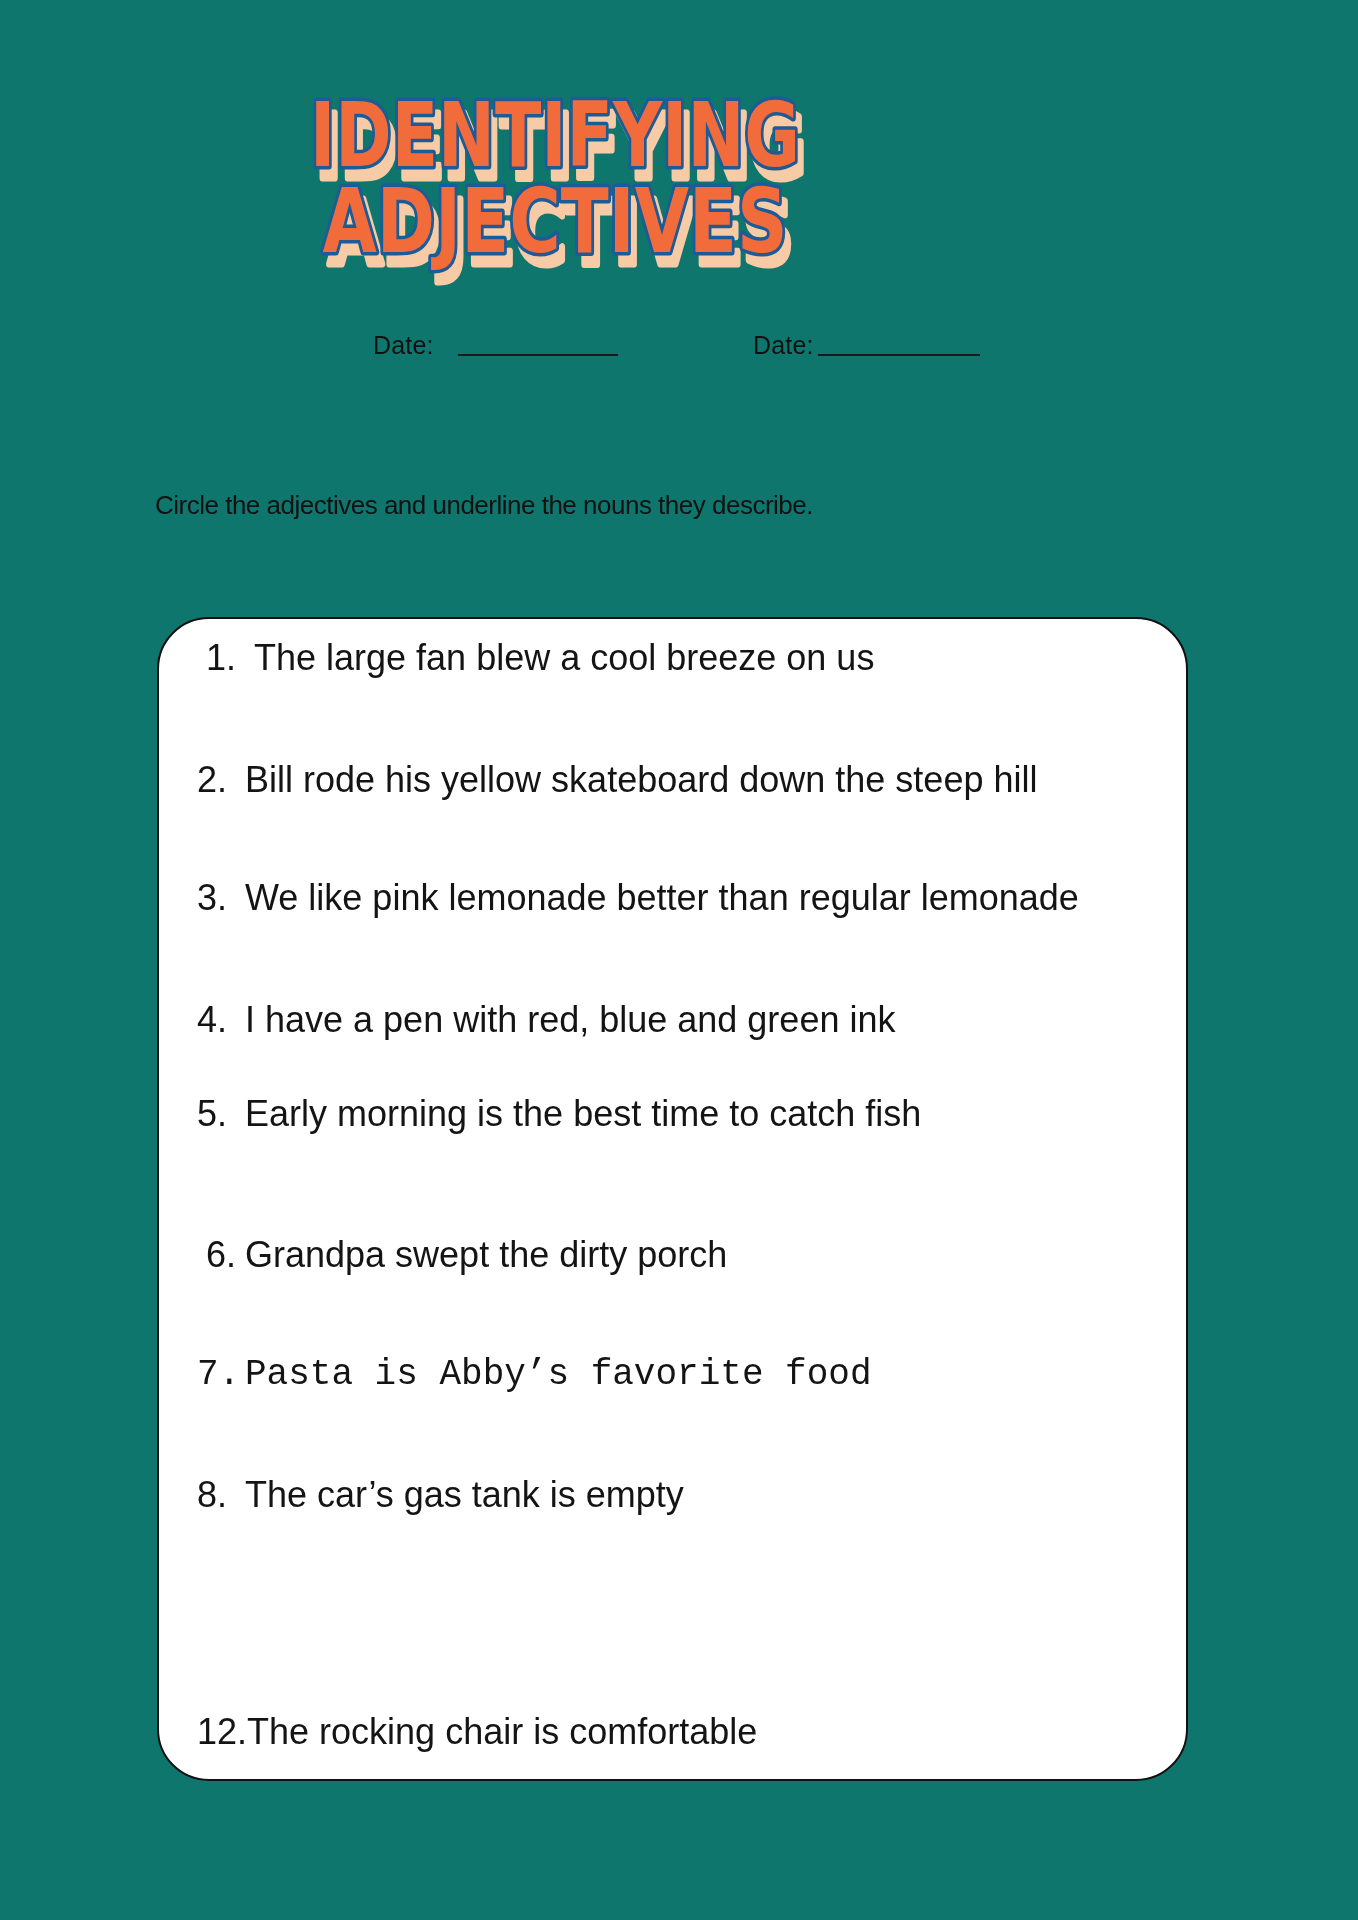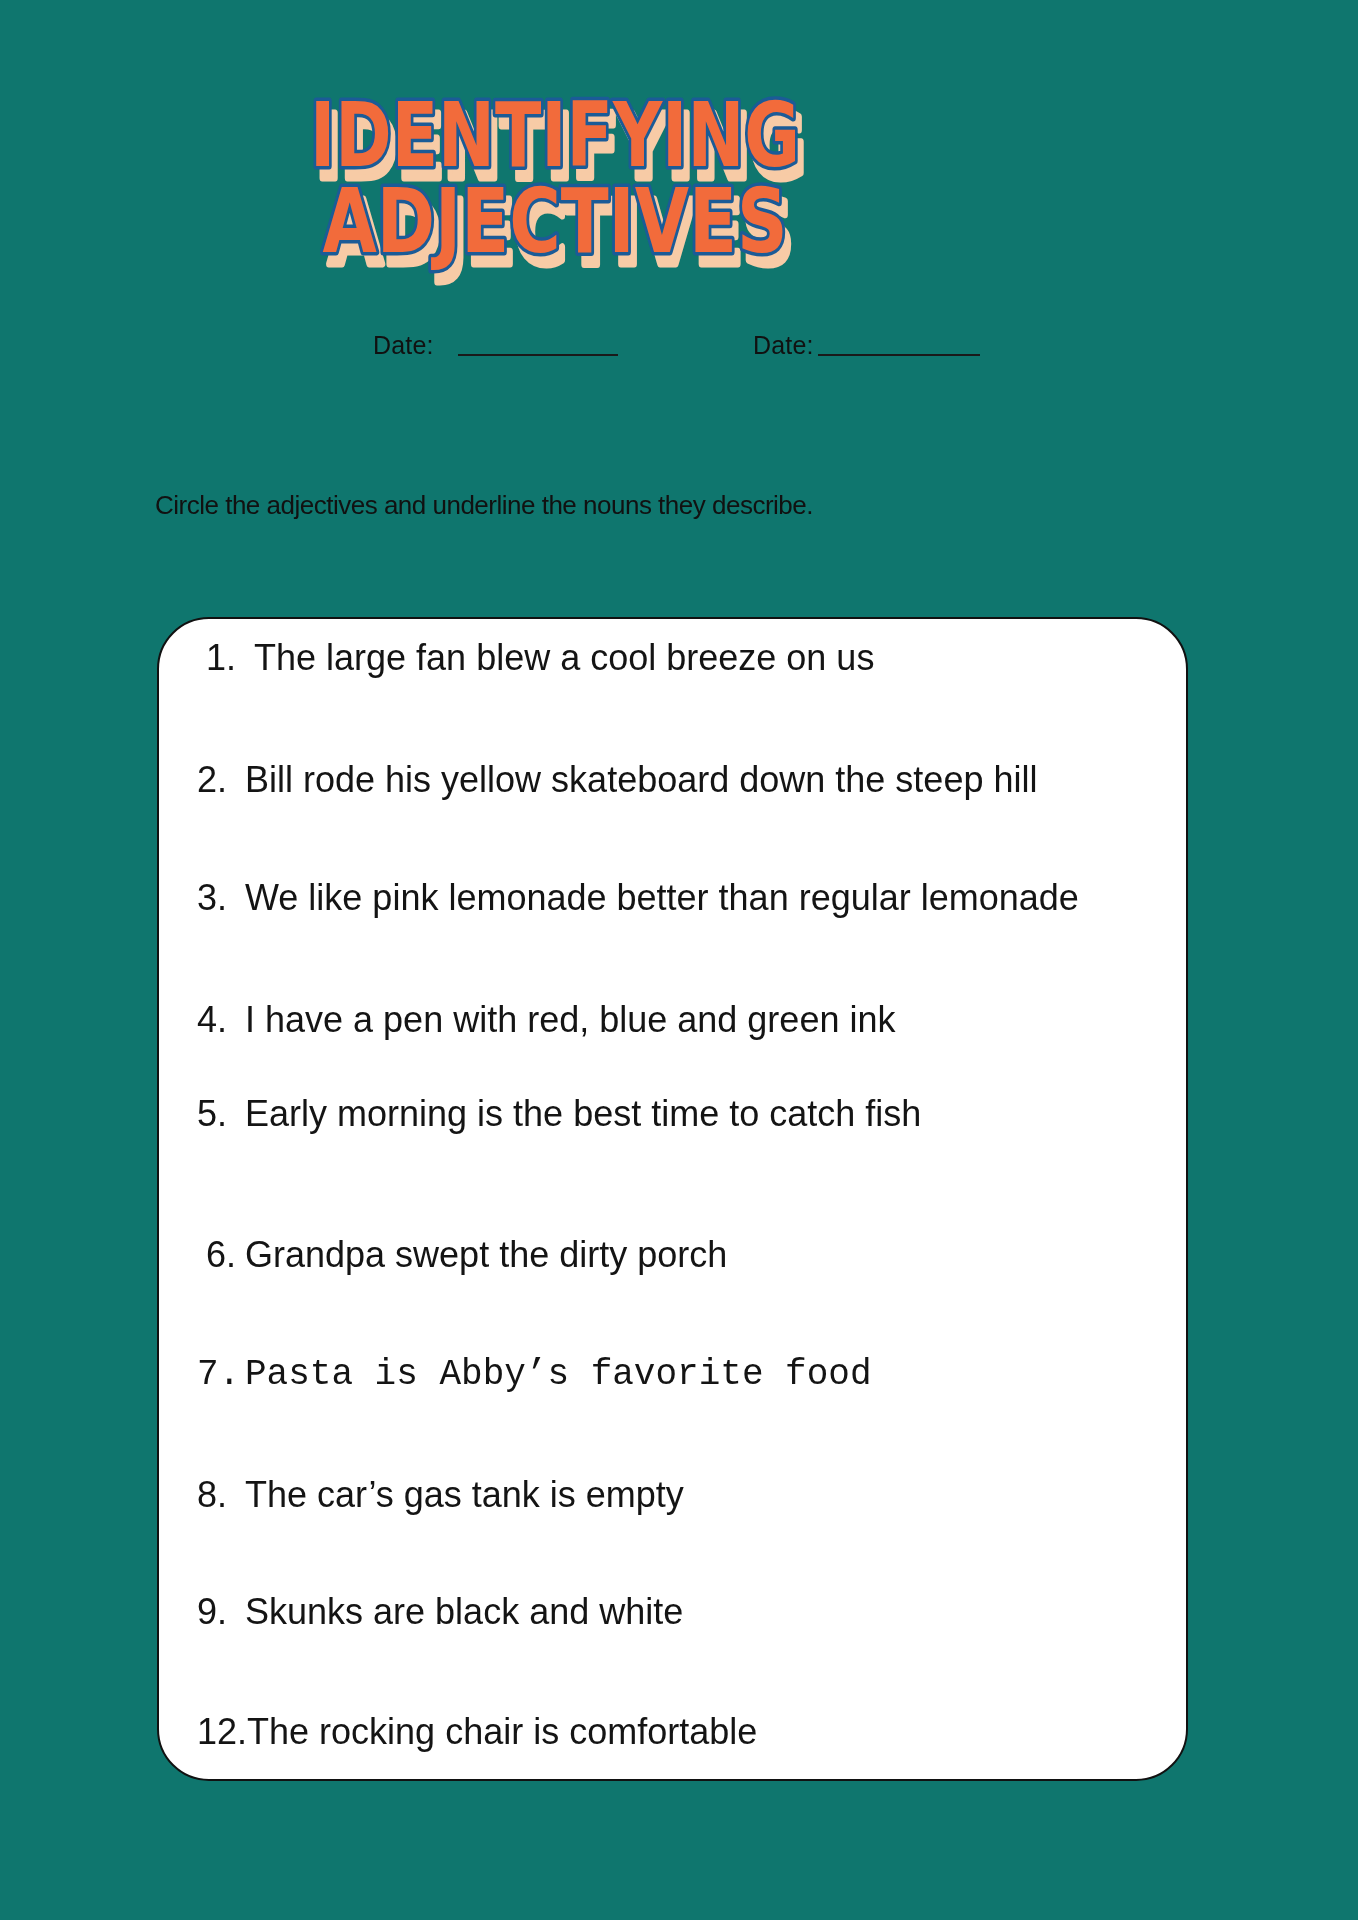--- a/index.html
+++ b/index.html
@@ -104,20 +104,17 @@
   </div>
   <div class="sentence s6">
     <span class="num">6.</span><span class="txt">Grandpa swept the dirty porch</span>
   </div>
   <div class="sentence s7">
     <span class="num">7.</span><span class="txt">Pasta is Abby’s favorite food</span>
   </div>
   <div class="sentence s8">
     <span class="num">8.</span><span class="txt">The car’s gas tank is empty</span>
   </div>
-  <div class="sentence s9">
-    <span class="num">9.</span><span class="txt">Skunks are black and white</span>
-  </div>
   <div class="sentence s10">
     <span class="num">12.</span><span class="txt">The rocking chair is comfortable</span>
   </div>
 
 </div>
 
 </body></html>

